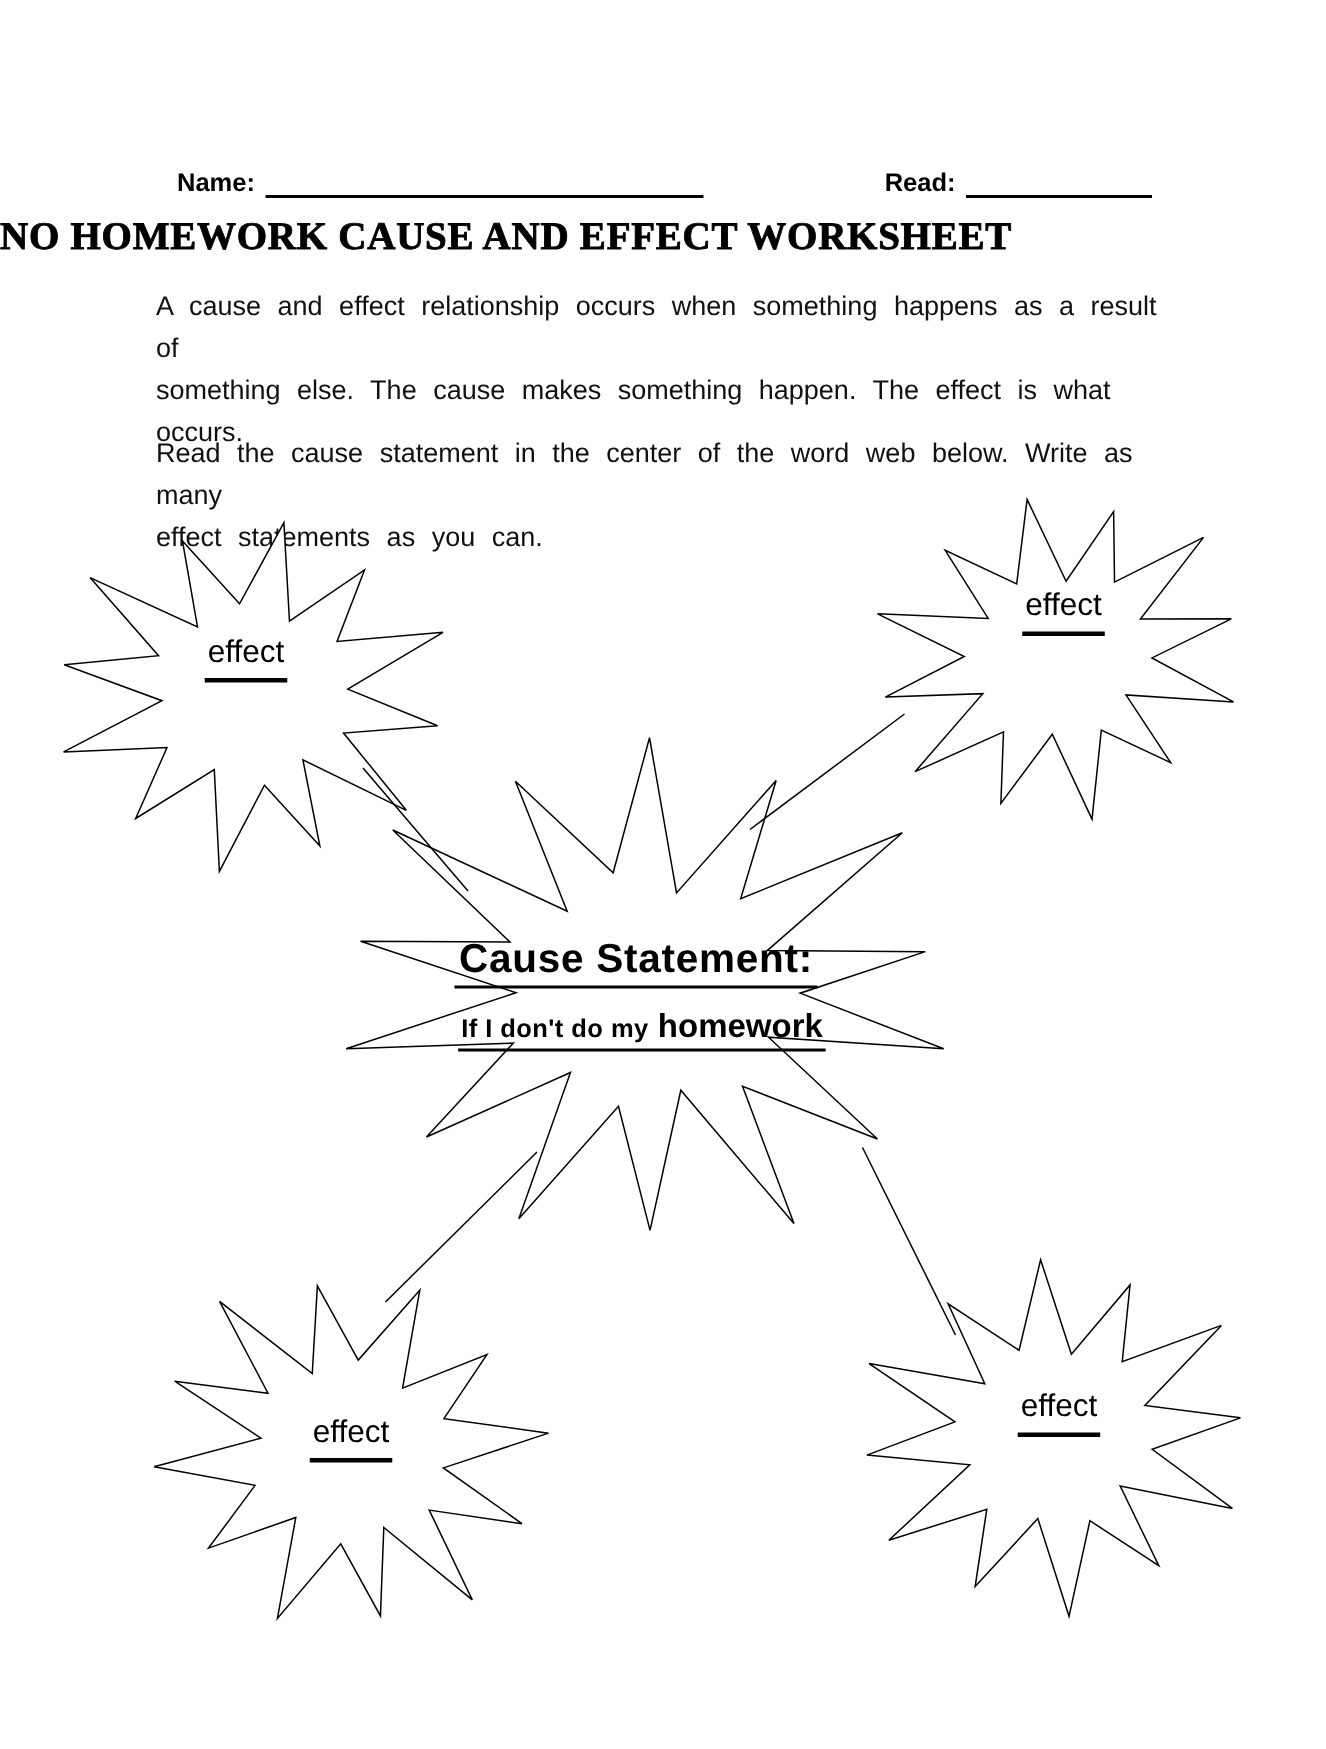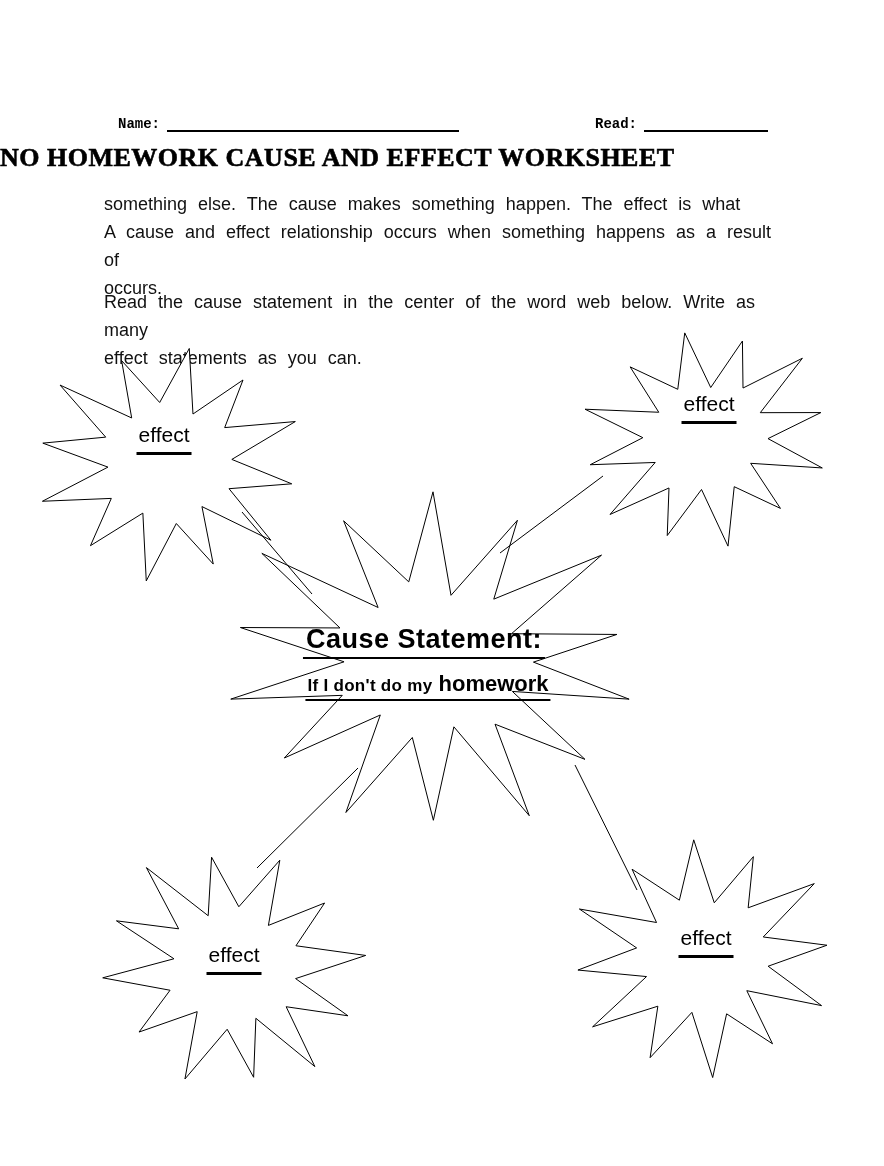--- a/index.html
+++ b/index.html
@@ -8,22 +8,22 @@
     width:884px;height:1166px;
     background:#ffffff;
     overflow:hidden;
     font-family:"Liberation Sans", sans-serif;
     color:#000000;
   }
   
   .header{
     position:absolute;left:118px;top:110px;width:650px;
     display:flex;align-items:center;
-    font-family:Liberation Mono, monospace;
-    font-weight:bold;font-size:14px;
+    font-family:Liberation Sans, sans-serif;
+    font-weight:bold;font-size:17px;
   }
   .field{display:flex;align-items:flex-end;}
   .field-label{white-space:nowrap;}
   .wline{display:inline-block;border-bottom:2px solid #000;height:20px;margin-left:7px;}
   .name-line{width:292px;}
   .date-line{width:124px;}
   .date-field{margin-left:auto;}
   
   .title{
     position:absolute;left:0;top:143px;width:741px;
@@ -78,22 +78,22 @@
     </div>
     <div class="field date-field">
       <span class="field-label">Read:</span>
       <span class="wline date-line"></span>
     </div>
   </div>
 
   <div class="title">NO HOMEWORK CAUSE AND EFFECT WORKSHEET</div>
 
   <div class="para intro">
+    <div>A cause and effect relationship occurs when something happens as a result of</div>
     <div>something else. The cause makes something happen. The effect is what</div>
-    <div>A cause and effect relationship occurs when something happens as a result of</div>
     <div>occurs.</div>
   </div>
 
   <div class="para instructions">
     <div>Read the cause statement in the center of the word web below. Write as many</div>
     <div>effect statements as you can.</div>
   </div>
 
   <svg class="web" width="884" height="1166" viewBox="0 0 884 1166">
     <g transform="translate(168,463) rotate(8) scale(1.28,1.13)">

